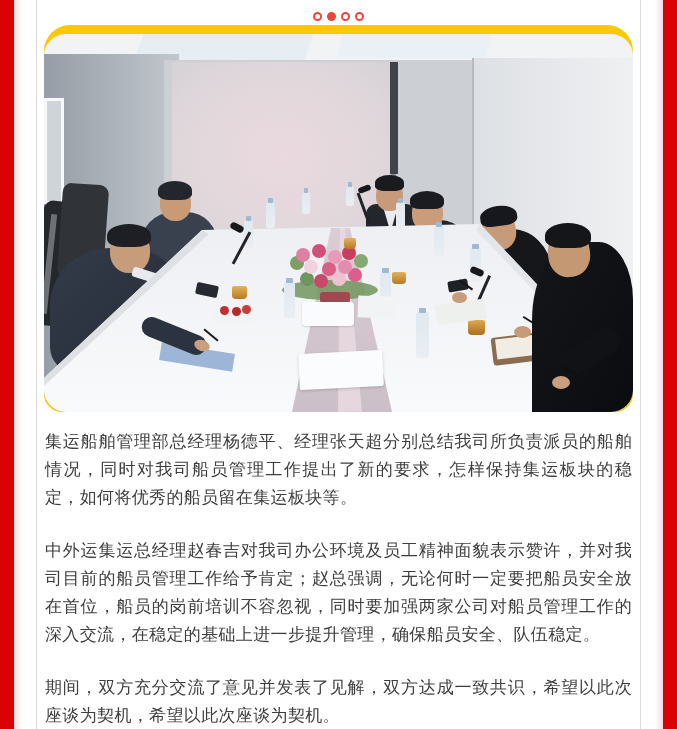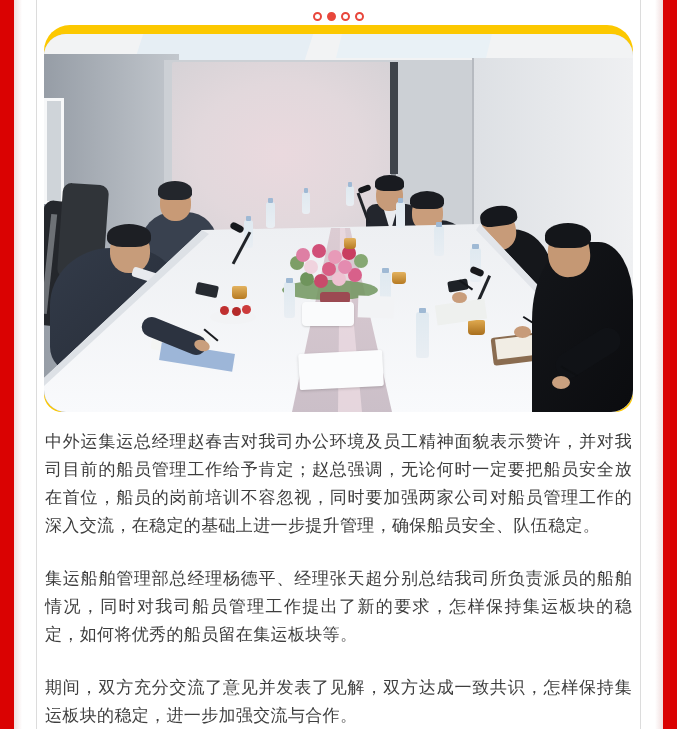--- a/index.html
+++ b/index.html
@@ -154,18 +154,18 @@
           <div style="left:504px;top:196px;width:42px;height:47px;background:#c59874;border-radius:46%;transform:rotate(-6deg)"></div>
           <div style="left:501px;top:189px;width:46px;height:25px;background:#14161a;border-radius:50% 50% 35% 35%"></div>
           <div style="left:508px;top:306px;width:72px;height:26px;background:#101216;border-radius:14px;transform:rotate(-32deg)"></div>
           <div style="left:508px;top:342px;width:18px;height:13px;background:#c9a07f;border-radius:50%"></div>
           <div style="left:516px;top:336px;width:18px;height:2px;background:#0e1013;transform:rotate(30deg)"></div>
         </div>
     </div>
   </div>
 
   <div class="article">
+    <p>集运船舶管理部总经理杨德平、经理张天超分别总结我司所负责派员的船舶情况，同时对我司船员管理工作提出了新的要求，怎样保持集运板块的稳定，如何将优秀的船员留在集运板块等。</p>
     <p>中外运集运总经理赵春吉对我司办公环境及员工精神面貌表示赞许，并对我司目前的船员管理工作给予肯定；赵总强调，无论何时一定要把船员安全放在首位，船员的岗前培训不容忽视，同时要加强两家公司对船员管理工作的深入交流，在稳定的基础上进一步提升管理，确保船员安全、队伍稳定。</p>
-    <p>集运船舶管理部总经理杨德平、经理张天超分别总结我司所负责派员的船舶情况，同时对我司船员管理工作提出了新的要求，怎样保持集运板块的稳定，如何将优秀的船员留在集运板块等。</p>
-    <p>期间，双方充分交流了意见并发表了见解，双方达成一致共识，怎样保持集运板块的稳定，进一步加强交流与合作。</p>
+    <p>期间，双方充分交流了意见并发表了见解，双方达成一致共识，希望以此次座谈为契机，希望以此次座谈为契机。</p>
   </div>
 
 </div>
 
 </body></html>

